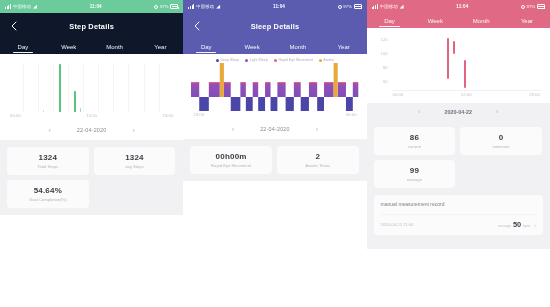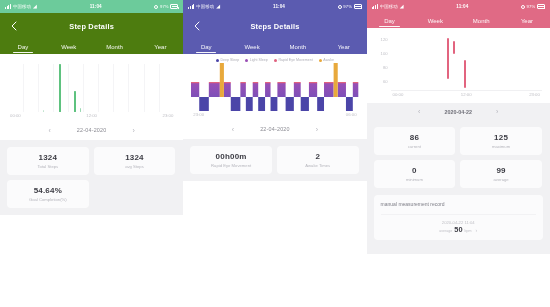--- a/index.html
+++ b/index.html
@@ -54,21 +54,21 @@
     flex: 1; display: flex; align-items: center; justify-content: center;
     color: #ffffff; font-size: 6px; cursor: pointer; position: relative;
     opacity: .95;
   }
   .tab.active::after {
     content: ""; position: absolute; bottom: 1px; left: 28%; right: 28%;
     height: 1.4px; background: #ffffff; border-radius: 1px;
   }
 
   
-  .green .header { background: #4d7c0f; }
+  .green .header { background: #0f172a; }
   .green .statusbar { background: #6ccb9b; }
   .purple .header { background: #5b5bb0; }
   .purple .statusbar { background: #5b5bb0; }
   .pink .header { background: #e06a85; }
   .pink .statusbar { background: #e06a85; }
 
   
   .chart-card { background:#ffffff; padding: 6px 8px 2px; }
   .chart-area { position: relative; height: 62px; }
   .gridlines { position: absolute; inset: 0; }
@@ -113,21 +113,21 @@
   .hr-plot { position: absolute; left: 16px; right: 0; top: 0; bottom: 10px; }
   .hr-plot .hbar { position: absolute; width: 2px; border-radius: 1px; background: #e2647f; }
   .hr-baseline { position: absolute; left: 16px; right: 0; bottom: 10px; height: .7px; background: #f0f0f2; }
 
   .hr-datebar { background: #f1f1f3; padding: 5px 9px; display: flex; align-items: center; justify-content: center; gap: 24px; }
   .hr-datebar .arrow { color: #b5b5bd; font-size: 7px; cursor: pointer; }
   .hr-datebar .date { font-size: 5.4px; color: #6f6f78; font-weight: bold; }
 
   .record-card { background: #fbfbfc; border-radius: 4px; margin: 0 7px 7px; padding: 6px 7px; }
   .record-title { font-size: 5px; color: #7d7d86; margin-bottom: 7px; }
-  .record-row { display: flex; align-items: center; justify-content: space-between; padding-top: 5px; border-top: .6px solid #f2f2f4; flex-direction: column; }
+  .record-row { display: flex; align-items: center; justify-content: space-between; padding-top: 5px; border-top: .6px solid #f2f2f4; }
   .record-time { font-size: 4.2px; color: #c2c2c8; }
   .record-right { display: flex; align-items: baseline; gap: 2px; }
   .record-unitlabel { font-size: 3.6px; color: #c2c2c8; }
   .record-val { font-size: 7.4px; font-weight: bold; color: #3c3c44; }
   .record-unit { font-size: 3.6px; color: #c2c2c8; }
   .record-chev { font-size: 5px; color: #c8c8ce; margin-left: 2px; }
 </style>
 </head>
 <body>
 
@@ -241,21 +241,21 @@
     </div>
   </div>
 
   <div class="header">
     <div class="header-title-row">
       <div class="back-btn">
         <svg width="10" height="12" viewBox="0 0 10 12">
           <polyline points="7,2 3,6 7,10" fill="none" stroke="#ffffff" stroke-width="1" stroke-linecap="round" stroke-linejoin="round"></polyline>
         </svg>
       </div>
-      <div class="header-title">Steps Details</div>
+      <div class="header-title">Sleep Details</div>
     </div>
     <div class="tabs">
       <div class="tab active">Day</div>
       <div class="tab">Week</div>
       <div class="tab">Month</div>
       <div class="tab">Year</div>
     </div>
   </div>
 
   <div class="legend">
@@ -418,24 +418,20 @@
     <span class="date">2020-04-22</span>
     <span class="arrow">›</span>
   </div>
 
   <div class="stats-wrap" style="flex:none">
     <div class="stat">
       <div class="val">86</div>
       <div class="lbl">current</div>
     </div>
     <div class="stat">
-      <div class="val">125</div>
-      <div class="lbl">maximum</div>
-    </div>
-    <div class="stat">
       <div class="val">0</div>
       <div class="lbl">minimum</div>
     </div>
     <div class="stat">
       <div class="val">99</div>
       <div class="lbl">average</div>
     </div>
   </div>
 
   <div style="background:#f1f1f3;flex:1;padding-bottom:7px">

